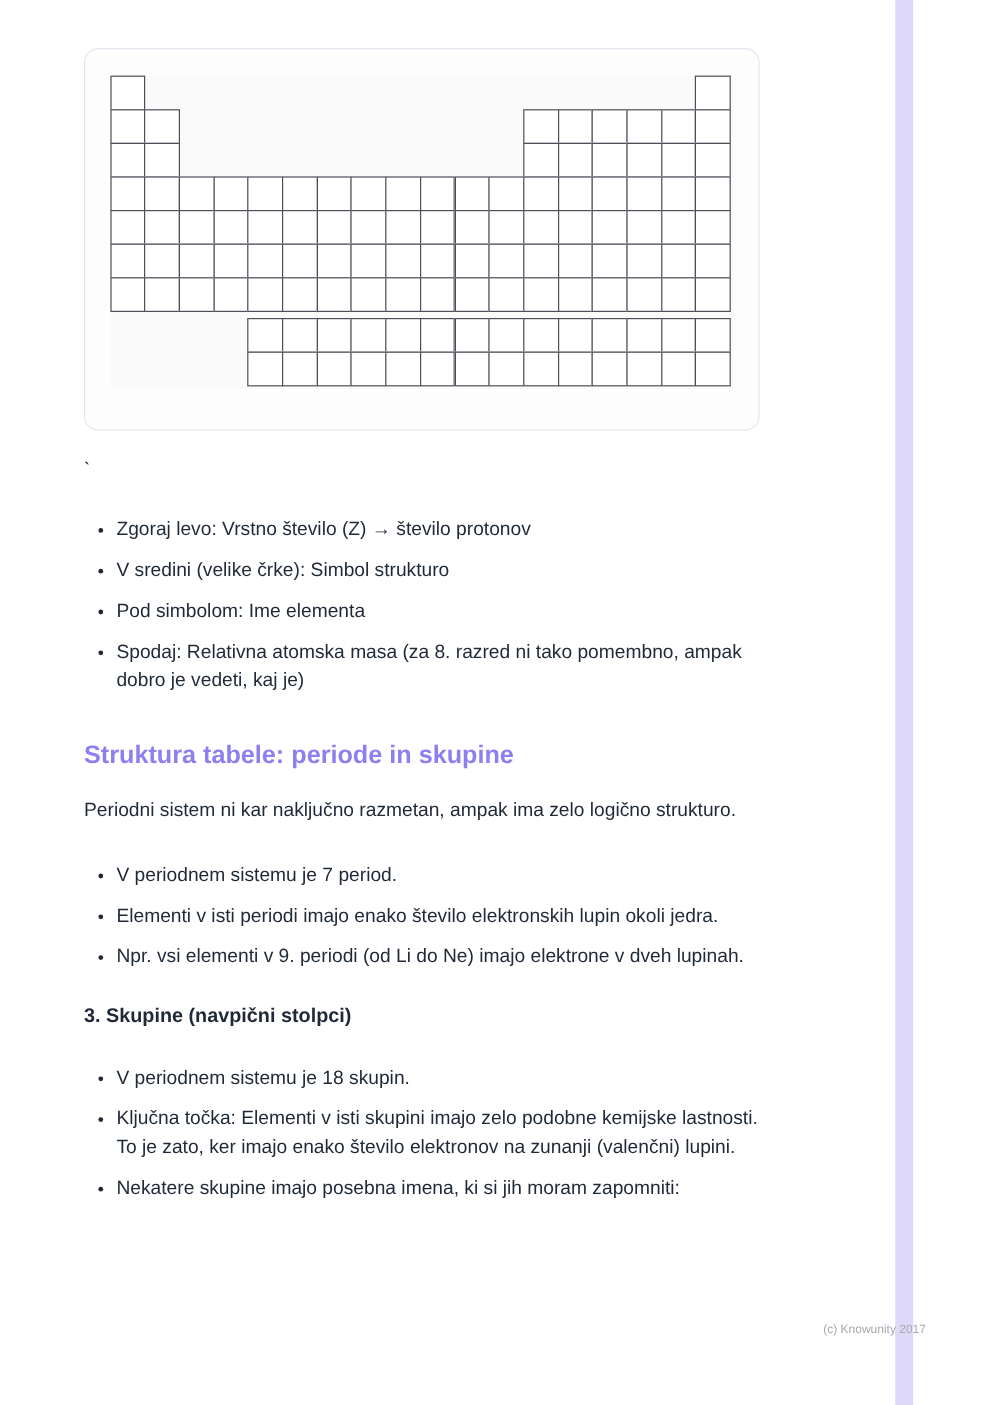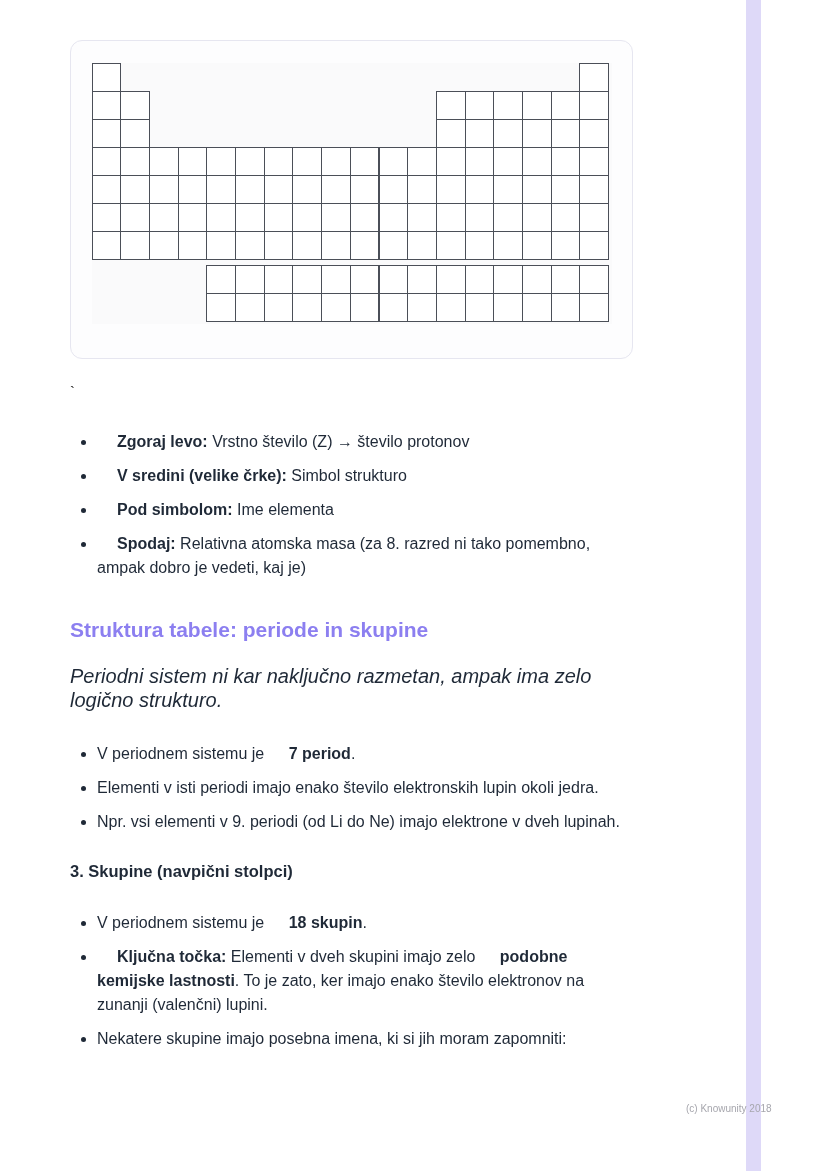--- a/index.html
+++ b/index.html
@@ -40,29 +40,29 @@
     font-size: 13.5px;
     line-height: 1.7;
     color: #6b7280;
   }
 
   .stray { margin-top: 24px; font-size: 15px; color: #111111; }
 
   ul.list { margin: 30px 0 0 10px; padding-left: 17px; }
   ul.list li { font-size: 16px; line-height: 24px; margin-bottom: 10px; }
   ul.list li:last-child { margin-bottom: 0; }
-  .b { font-weight: 700; margin-left: 20px; }
+  .b { font-weight: 400; }
 
   h2.accent {
     margin-top: 38px;
     font-size: 21px;
     font-weight: 700;
     color: var(--heading-accent, #8c7ff0);
   }
-  .para { margin-top: 22px; font-size: 20px; line-height: 24px; font-style: italic; }
+  .para { margin-top: 22px; font-size: 16px; line-height: 24px; }
   h3.subhead { margin-top: 28px; font-size: 16.5px; font-weight: 700; color: #1f2937; }
 
   .scroll-strip {
     position: absolute;
     left: 746px; top: 0;
     width: 15px; height: 1171px;
     background: var(--scrollbar-strip, #ded9f8);
     z-index: 1;
   }
   .copyright {
@@ -219,21 +219,21 @@
   <ul class="list">
       <li><span>V periodnem sistemu je </span><span class="b">7 period</span><span>.</span></li>
       <li><span>Elementi v isti periodi imajo enako število elektronskih lupin okoli jedra.</span></li>
       <li><span>Npr. vsi elementi v 9. periodi (od Li do Ne) imajo elektrone v dveh lupinah.</span></li>
     </ul>
 
   <h3 class="subhead">3. Skupine (navpični stolpci)</h3>
 
   <ul class="list">
       <li><span>V periodnem sistemu je </span><span class="b">18 skupin</span><span>.</span></li>
-      <li><span class="b">Ključna točka:</span><span> Elementi v dveh skupini imajo zelo </span><span class="b">podobne kemijske lastnosti</span><span>. To je zato, ker imajo enako število elektronov na zunanji (valenčni) lupini.</span></li>
+      <li><span class="b">Ključna točka:</span><span> Elementi v isti skupini imajo zelo </span><span class="b">podobne kemijske lastnosti</span><span>. To je zato, ker imajo enako število elektronov na zunanji (valenčni) lupini.</span></li>
       <li><span>Nekatere skupine imajo posebna imena, ki si jih moram zapomniti:</span></li>
     </ul>
 
 </div>
 
 <div class="scroll-strip"></div>
 
-<div class="copyright">(c) Knowunity 2018</div>
+<div class="copyright">(c) Knowunity 2017</div>
 
 </body></html>

